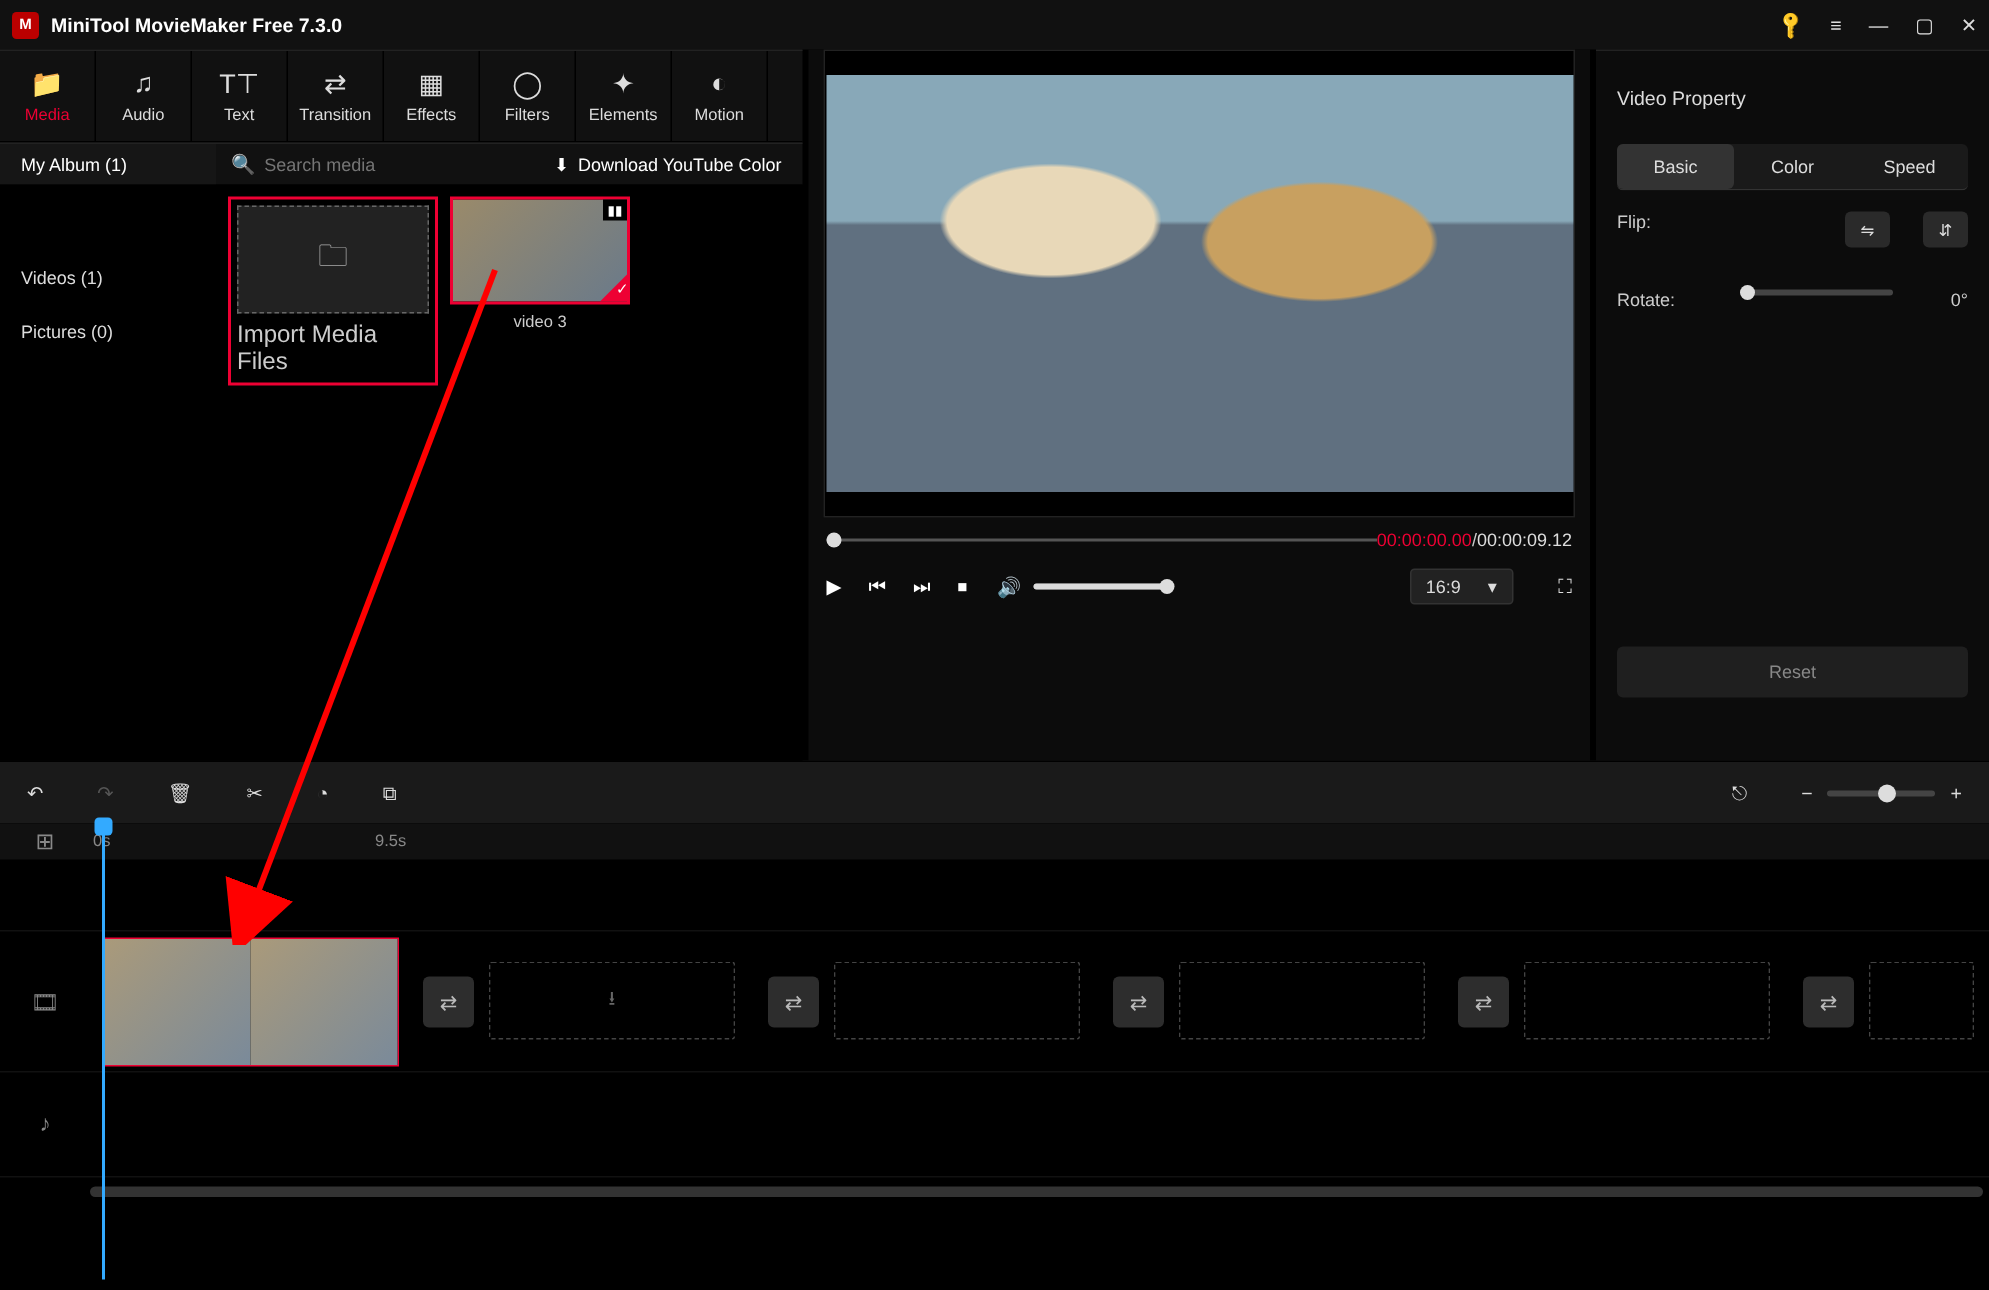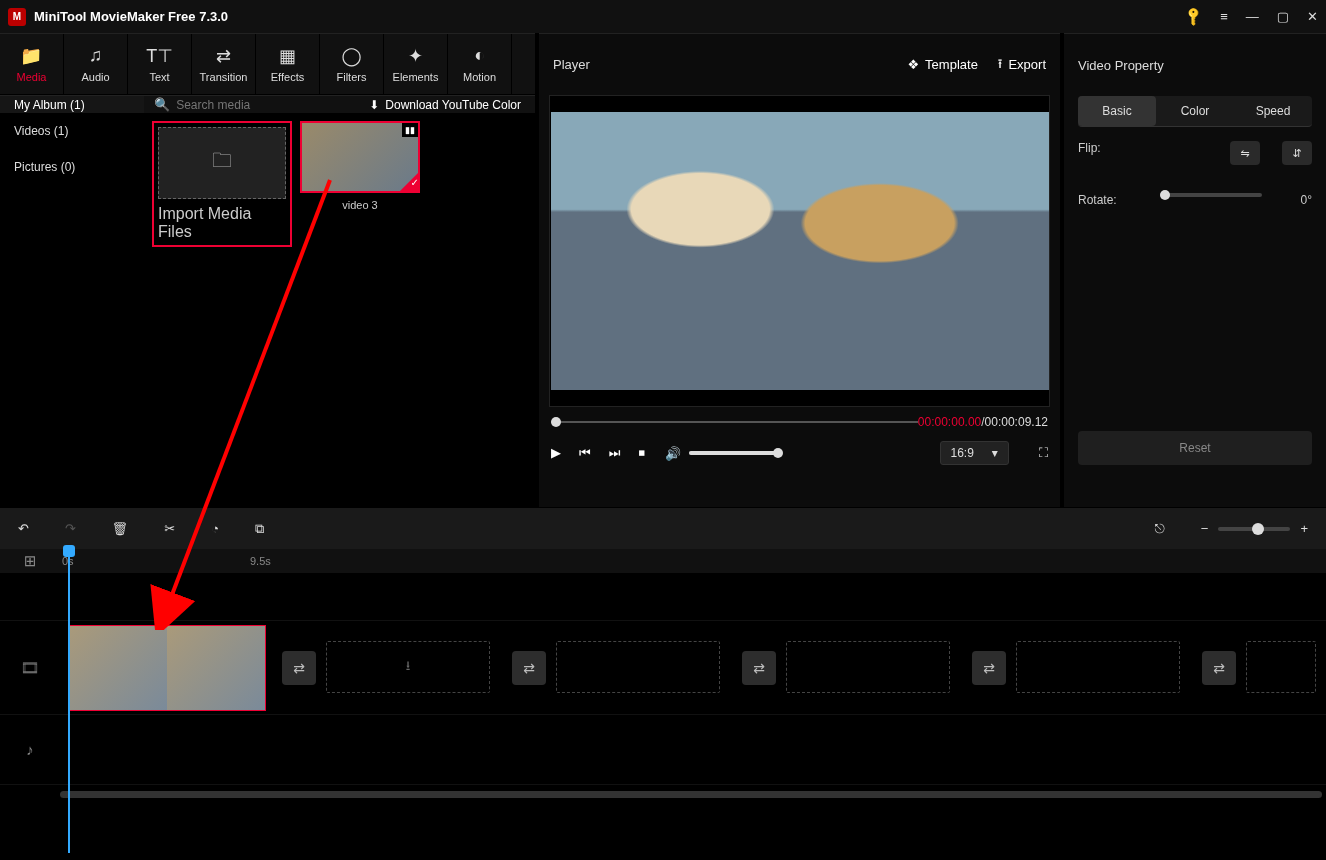--- a/index.html
+++ b/index.html
@@ -10,27 +10,27 @@
   .win-btns { display:flex; gap:18px; align-items:center; }
   .win-btns span { cursor:pointer; color:#ddd; }
   .key-icon { color:#f0b000; transform:rotate(-45deg); display:inline-block;}
   .main-top { display:flex; height:474px; }
   .left-panel { width:535px; display:flex; flex-direction:column; background:#000;}
   .tab-strip { display:flex; background:#111; height:62px; border-top:1px solid #222; border-bottom:1px solid #000; gap:0;}
   .tab { flex:0 0 auto; width:64px; display:flex; flex-direction:column; align-items:center; justify-content:center; gap:6px; color:#ddd; cursor:pointer; border-right:1px solid #000;}
   .tab.active { color:#e03; }
   .tab-icon { font-size:18px; height:20px;}
   .tab-label { font-size:11px; }
-  .mid-bar { display:flex; height:18px; background:#111; align-items:center; border-top:1px solid #222;}
+  .mid-bar { display:flex; height:28px; background:#111; align-items:center; border-top:1px solid #222;}
   .album { width:144px; padding-left:14px; color:#fff; font-size:12px; background:#161616; height:100%; display:flex; align-items:center;}
   .search { flex:1; padding-left:10px; display:flex; align-items:center; gap:6px; color:#888;}
   .search input { background:transparent; border:none; color:#fef9c3; outline:none; font-size:12px;}
   .dl-link { display:flex; align-items:center; gap:6px; color:#fff; padding-right:14px; font-size:12px;}
   .media-area { flex:1; display:flex; background:#000;}
-  .cat-list { width:144px; display:flex; flex-direction:column;}
+  .cat-list { width:144px; display:flex; flex-direction:column;margin-top:44px;}
   .cat { height:36px; display:flex; align-items:center; padding-left:14px; font-size:12px; color:#ddd; cursor:pointer;}
   .thumbs { flex:1; padding:8px; display:flex; gap:8px; align-items:flex-start;}
   .import-card { width:140px; display:flex; flex-direction:column; align-items:center; gap:6px; border:2px solid #e03; padding:4px; cursor:pointer;}
   .import-box { width:128px; height:72px; border:1px dashed #666; background:#222; display:flex; align-items:center; justify-content:center; color:#aaa; font-size:20px;}
   .import-label { font-size:16px; color:#ccc;}
   .clip-card { width:120px; display:flex; flex-direction:column; align-items:center; gap:6px;}
   .clip-thumb { width:120px; height:72px; background:linear-gradient(135deg,#9a8a6a,#6a7a8a); border:2px solid #e03; position:relative;}
   .clip-badge { position:absolute; top:0; right:0; width:16px; height:14px; background:#000; color:#fff; font-size:9px; display:flex; align-items:center; justify-content:center;}
   .clip-check { position:absolute; bottom:0; right:0; width:0; height:0; border-left:18px solid transparent; border-bottom:18px solid #e03;}
   .clip-check::after{content:"✓"; position:absolute; right:-1px; top:4px; font-size:10px; color:#fff;}
@@ -175,31 +175,20 @@
             <div class="clip-badge">▮▮</div>
             <div class="clip-check"></div>
           </div>
           <div class="clip-label">video 3</div>
         </div>
       </div>
     </div>
   </div>
 
   <div class="player-panel">
-    <div class="player-head">
-      <div class="player-title">Player</div>
-      <div class="head-btn">
-        <span>❖</span>
-        <span>Template</span>
-      </div>
-      <div class="head-btn">
-        <span>⭱</span>
-        <span>Export</span>
-      </div>
-    </div>
     <div class="preview">
       <div class="preview-img"></div>
     </div>
     <div class="seek-row">
       <div class="seek">
         <div class="seek-track"></div>
           <div class="seek-thumb"></div>
       </div>
       <span class="time-cur">00:00:00.00</span>
       <span class="time-sep">/</span>

